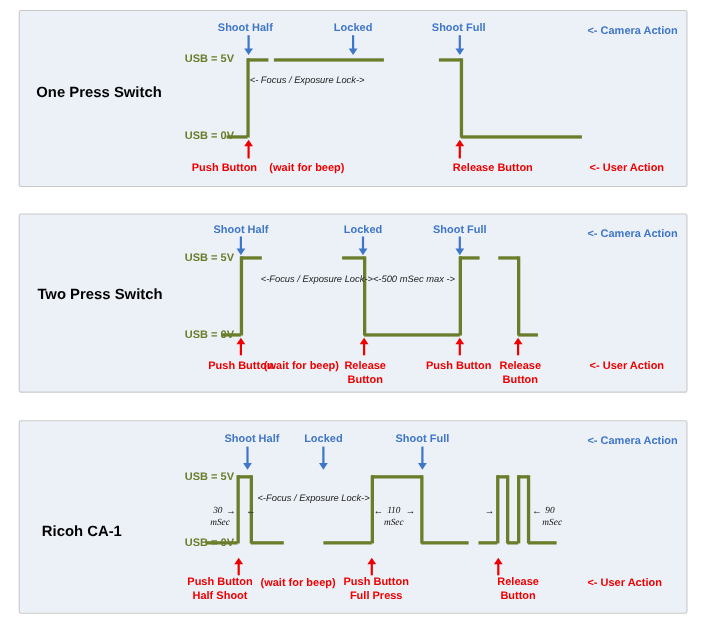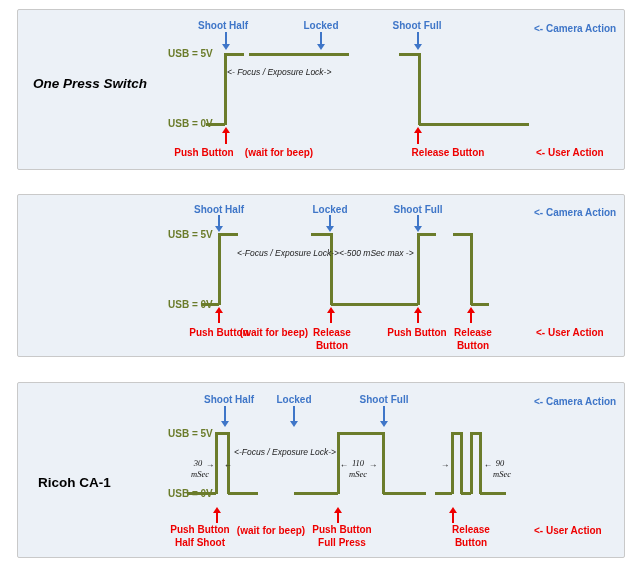--- a/index.html
+++ b/index.html
@@ -23,21 +23,21 @@
   .head-down{position:absolute;bottom:0;left:-4px;width:0;height:0;
     border-left:4px solid transparent;border-right:4px solid transparent;border-top:6px solid #3f76c8;}
   .head-up{position:absolute;top:0;left:-4px;width:0;height:0;
     border-left:4px solid transparent;border-right:4px solid transparent;border-bottom:6px solid #ee0000;}
 </style>
 </head>
 <body>
 
 <div id="page">
   <div class="panel" id="panel-0" style="left: 17px; top: 9px; width: 608px; height: 161px;">
-    <div class="panel-title" style="left: 15px; top: 66px; font-style: italic;">One Press Switch</div>
+    <div class="panel-title" style="left: 15px; top: 66px;">One Press Switch</div>
   <div class="seg" style="left: 188px; top: 113px; width: 19px; height: 3px;"></div>
       <div class="seg" style="left: 206px; top: 43px; width: 3px; height: 72px;"></div>
       <div class="seg" style="left: 207px; top: 43px; width: 19px; height: 3px;"></div>
       <div class="seg" style="left: 231px; top: 43px; width: 100px; height: 3px;"></div>
       <div class="seg" style="left: 381px; top: 43px; width: 20px; height: 3px;"></div>
       <div class="seg" style="left: 400px; top: 43px; width: 3px; height: 72px;"></div>
       <div class="seg" style="left: 401px; top: 113px; width: 110px; height: 3px;"></div>
       <div class="lbl olive" style="top: 37px; left: 126px;">USB = 5V</div>
       <div class="lbl olive" style="top: 107px; left: 126px;">USB = 0V</div>
       <div class="lbl blue" style="top: 9px; left: 205px; transform: translateX(-50%); text-align: center;">Shoot Half</div>
@@ -70,20 +70,21 @@
       <div class="arrow up" style="left: 208px; top: 117px; height: 17px;">
         <div class="head-up"></div>
         <div class="stem red-bg"></div>
       </div>
       <div class="arrow up" style="left: 400px; top: 117px; height: 17px;">
         <div class="head-up"></div>
         <div class="stem red-bg"></div>
       </div>
     </div>
   <div class="panel" id="panel-1" style="left: 17px; top: 194px; width: 608px; height: 163px;">
+    <div class="panel-title" style="left: 16px; top: 65px;">Two Press Switch</div>
   <div class="seg" style="left: 183px; top: 108px; width: 18px; height: 3px;"></div>
       <div class="seg" style="left: 200px; top: 38px; width: 3px; height: 72px;"></div>
       <div class="seg" style="left: 201px; top: 38px; width: 19px; height: 3px;"></div>
       <div class="seg" style="left: 293px; top: 38px; width: 20px; height: 3px;"></div>
       <div class="seg" style="left: 312px; top: 38px; width: 3px; height: 72px;"></div>
       <div class="seg" style="left: 313px; top: 108px; width: 87px; height: 3px;"></div>
       <div class="seg" style="left: 399px; top: 38px; width: 3px; height: 72px;"></div>
       <div class="seg" style="left: 400px; top: 38px; width: 18px; height: 3px;"></div>
       <div class="seg" style="left: 435px; top: 38px; width: 18px; height: 3px;"></div>
       <div class="seg" style="left: 452px; top: 38px; width: 3px; height: 72px;"></div>

